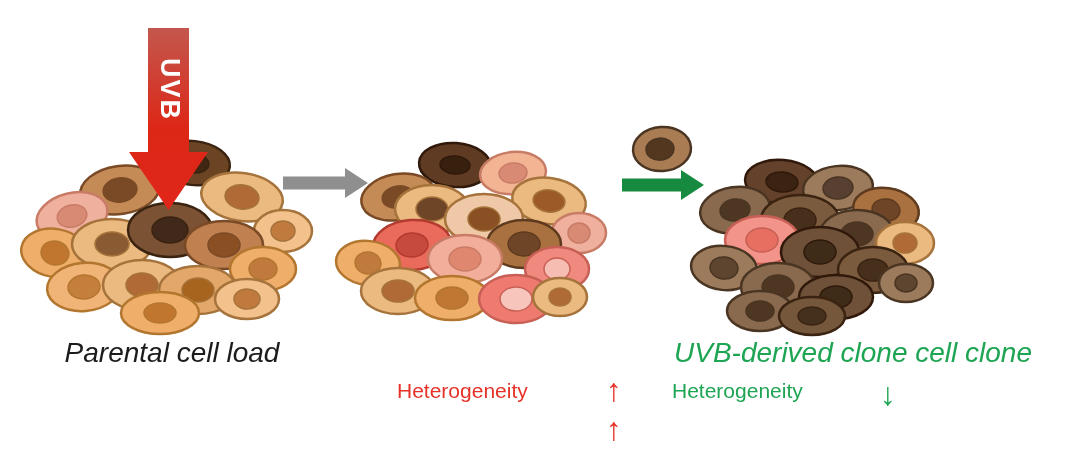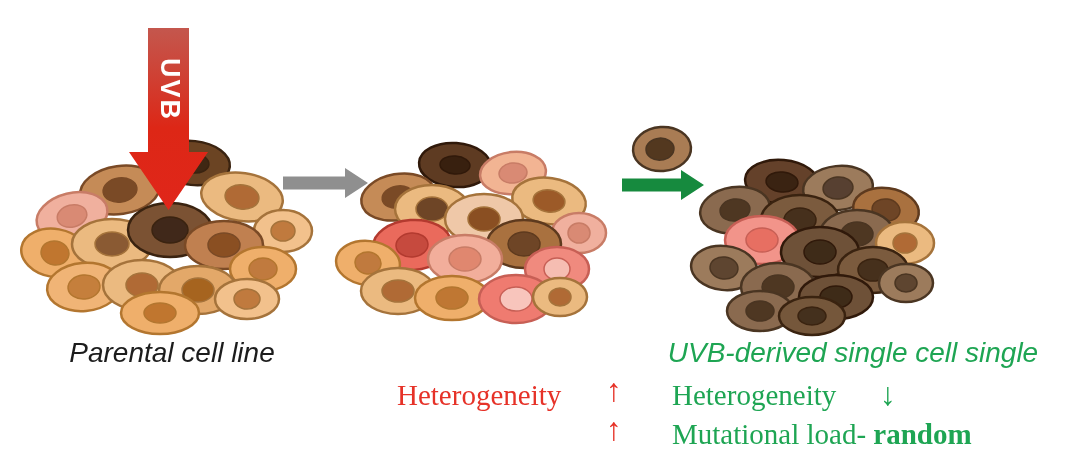--- a/index.html
+++ b/index.html
@@ -5,21 +5,21 @@
   html,body{margin:0;padding:0;background:#fff;}
   .stage{
     position:relative;
     width:1080px;height:476px;
     background:var(--background,#fff);
     overflow:hidden;
     font-family:"Liberation Sans", sans-serif;
   }
   .abs{position:absolute;white-space:nowrap;}
   .cap{font-size:28px;font-style:italic;font-weight:500;transform:translateX(-50%);}
-  .row{font-size:29px;font-weight:500;font-family:Liberation Serif, serif;}
+  .row{font-size:21px;font-weight:500;}
   .black{color:var(--black-text,#1c1c1c);}
   .red{color:var(--red-text,#e63228);}
   .green{color:var(--green-text,#1ea553);}
   .arrow-glyph{font-size:32px;font-weight:700;line-height:1;}
   .uvb-label{
     left:128px;top:74px;width:82px;
     text-align:center;
     transform:rotate(90deg);
     color:#ffffff;
     font-size:27px;font-weight:700;letter-spacing:2px;
@@ -247,27 +247,23 @@
         </g>
         <g transform="translate(812,316) rotate(0)">
           <ellipse rx="33" ry="19" fill="#75573B" stroke="#3A2310" stroke-width="2.5"></ellipse>
           <ellipse cx="0" cy="0" rx="14" ry="9" fill="#44301D" stroke="#3A2310" stroke-width="1.5"></ellipse>
         </g>
       </g>
   </svg>
 
   <div class="abs uvb-label">UVB</div>
 
-  <div class="abs cap black" style="left:172px;top:337px">Parental cell line</div>
-  <div class="abs cap green" style="left:853px;top:337px">UVB-derived single cell single</div>
+  <div class="abs cap black" style="left:172px;top:337px">Parental cell load</div>
+  <div class="abs cap green" style="left:853px;top:337px">UVB-derived clone cell clone</div>
 
   <div class="abs row red" style="left:397px;top:379px">Heterogeneity</div>
   <div class="abs arrow-glyph red" style="left:606px;top:374px">↑</div>
   <div class="abs arrow-glyph red" style="left:606px;top:413px">↑</div>
 
   <div class="abs row green" style="left:672px;top:379px">Heterogeneity</div>
   <div class="abs arrow-glyph green" style="left:880px;top:378px">↓</div>
-  <div class="abs row green" style="left:672px;top:418px">
-    <span>Mutational load-</span>
-    <span class="bold">random</span>
-  </div>
 
 </div>
 
 </body></html>

